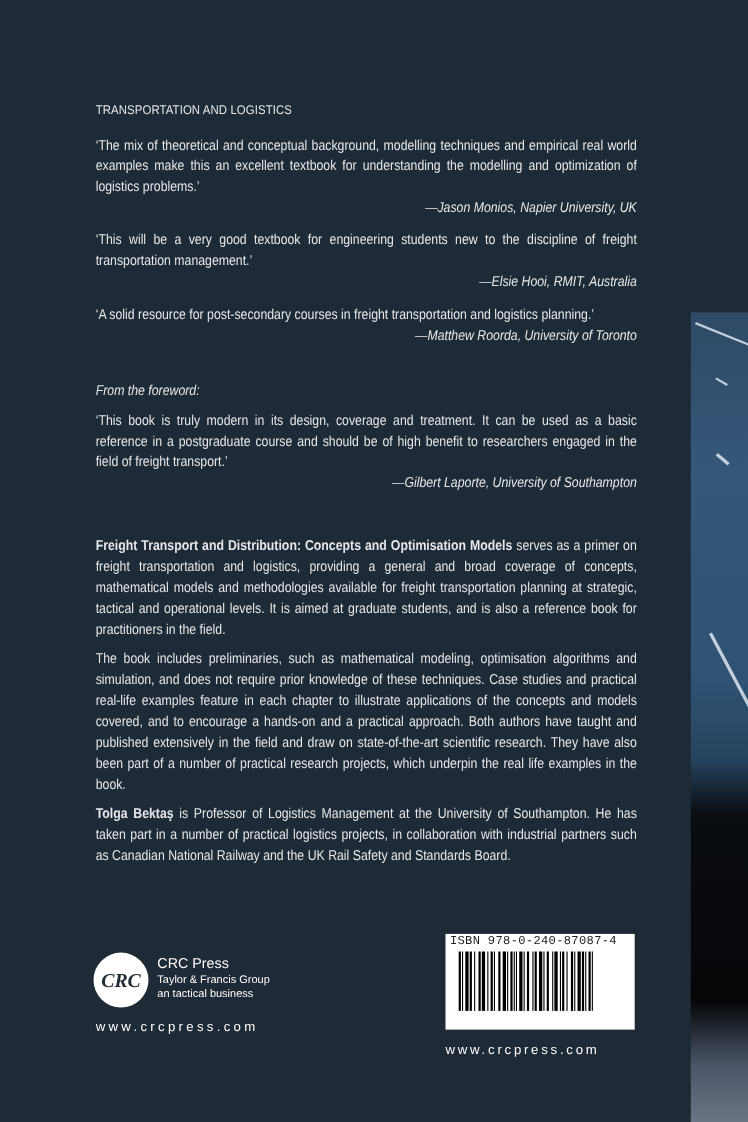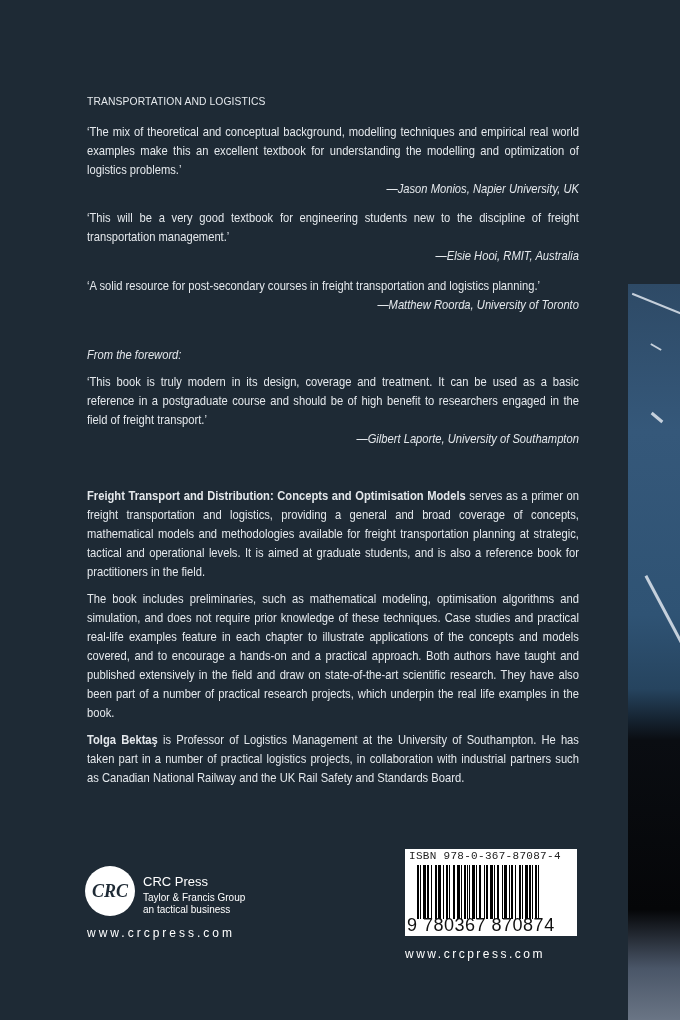--- a/index.html
+++ b/index.html
@@ -20,21 +20,21 @@
     position: absolute; left: 87px; top: 95px; font-size: 11.5px; letter-spacing: 0.1px;
     font-family: "Liberation Sans Narrow", "Liberation Sans", sans-serif;
     transform: scaleX(0.9); transform-origin: left;
   }
   .q { font-size: 13px; line-height: 19px; text-align: justify; margin: 0; }
   .attr { font-size: 13px; font-style: italic; text-align: right; line-height: 19px; margin: 0; }
   .narrow { transform: scaleX(0.86); transform-origin: left top; width: 572px; }
   .intro { font-size: 13px; font-style: italic; line-height: 19px; margin: 0; }
   .body-p { font-size: 13px; line-height: 19px; text-align: justify; margin: 0; }
   .body-p b { font-weight: bold; }
-  .logo { position: absolute; left: 85px; top: 866px; display: flex; align-items: flex-end; }
+  .logo { position: absolute; left: 85px; top: 866px; display: flex; align-items: flex-start; }
   .logo-circle {
     width: 50px; height: 50px; border-radius: 50%; background: #fff; color: #1e2a35;
     display: flex; align-items: center; justify-content: center;
     font-family: "Liberation Serif", serif; font-style: italic; font-weight: bold; font-size: 18px;
   }
   .logo-text { margin-left: 8px; color: #fff; }
   .logo-name { font-size: 13px; line-height: 20px; }
   .logo-sub { font-size: 10px; line-height: 12px; }
   .url-left { position: absolute; left: 87px; top: 926px; font-size: 12px; letter-spacing: 3px; color: #fff; }
   .barcode {
@@ -89,21 +89,21 @@
   <div class="logo-circle">CRC</div>
   <div class="logo-text">
     <div class="logo-name">CRC Press</div>
     <div class="logo-sub">Taylor &amp; Francis Group</div>
     <div class="logo-sub">an tactical business</div>
   </div>
 </div>
 <div class="url-left">www.crcpress.com</div>
 
 <div class="barcode">
-  <div class="isbn-top">ISBN 978-0-367-87087-4</div>
+  <div class="isbn-top">ISBN 978-0-240-87087-4</div>
   <div class="bars">
     <span style="width:2px;background:#000"></span>
       <span style="width:1px"></span>
       <span style="width:1px;background:#000"></span>
       <span style="width:2px"></span>
     <span style="width:3px;background:#000"></span>
       <span style="width:1px"></span>
       <span style="width:2px;background:#000"></span>
       <span style="width:2px"></span>
     <span style="width:1px;background:#000"></span>
@@ -163,15 +163,14 @@
       <span style="width:3px;background:#000"></span>
       <span style="width:1px"></span>
     <span style="width:2px;background:#000"></span>
       <span style="width:1px"></span>
       <span style="width:1px;background:#000"></span>
       <span style="width:2px"></span>
     <span style="width:2px;background:#000"></span>
       <span style="width:1px"></span>
       <span style="width:1px;background:#000"></span>
   </div>
-  <div class="isbn-bot">9 780367 870874</div>
 </div>
 <div class="url-right">www.crcpress.com</div>
 
 </body></html>

